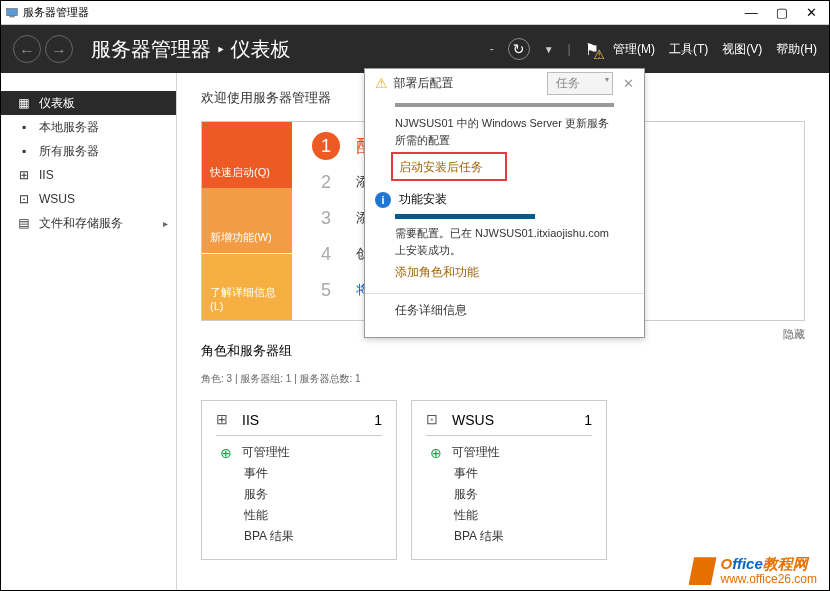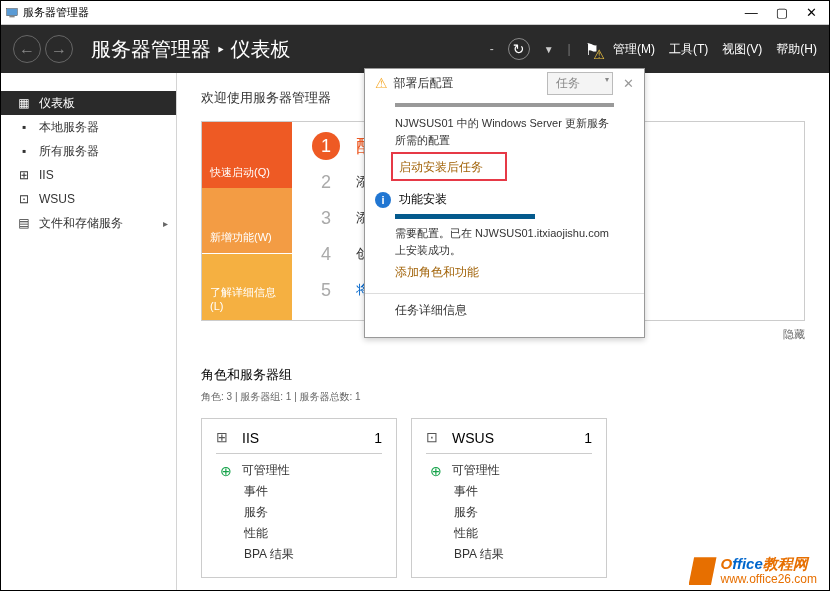--- a/index.html
+++ b/index.html
@@ -38,22 +38,22 @@
     .qs-tab.lorange { background: #f39c44; }
     .qs-tab.yorange { background: #f5b041; border-top: 1px solid #fff; }
     .qs-content { flex: 1; background: #fff; padding: 10px 20px; }
     .qs-step { display: flex; align-items: center; gap: 16px; margin-bottom: 8px; font-size: 13px; }
     .step-num { width: 28px; height: 28px; border-radius: 50%; display: flex; align-items: center; justify-content: center; color: #aaa; font-size: 18px; }
     .step-num.active { background: #ee5a24; color: #fff; }
     .step-text { color: #0066cc; }
     .step-text.muted { color: #333; }
     .hide-link { text-align: right; font-size: 11px; color: #666; margin-top: 6px; }
     
-    .section-title { font-size: 13px; margin-top: 24px; }
-    .section-sub { font-size: 10px; color: #666; margin-top: 6px; }
+    .section-title { font-size: 13px; }
+    .section-sub { font-size: 10px; color: #666; margin-top: 12px; }
     
     .tiles-row { display: flex; gap: 14px; margin-top: 14px; }
     .tile { width: 196px; border: 1px solid #ccc; padding: 10px 14px; }
     .tile-header { display: flex; align-items: center; justify-content: space-between; margin-bottom: 8px; border-bottom: 1px solid #ccc; padding-bottom: 6px; }
     .tile-header-left { display: flex; align-items: center; gap: 8px; font-size: 14px; }
     .tile-icon { width: 18px; height: 18px; color: #555; }
     .tile-count { font-size: 14px; }
     .tile-row { display: flex; align-items: center; gap: 10px; font-size: 12px; color: #333; margin: 4px 0 4px 4px; }
     .circled-up { color: #16a34a; font-size: 14px; }
     

